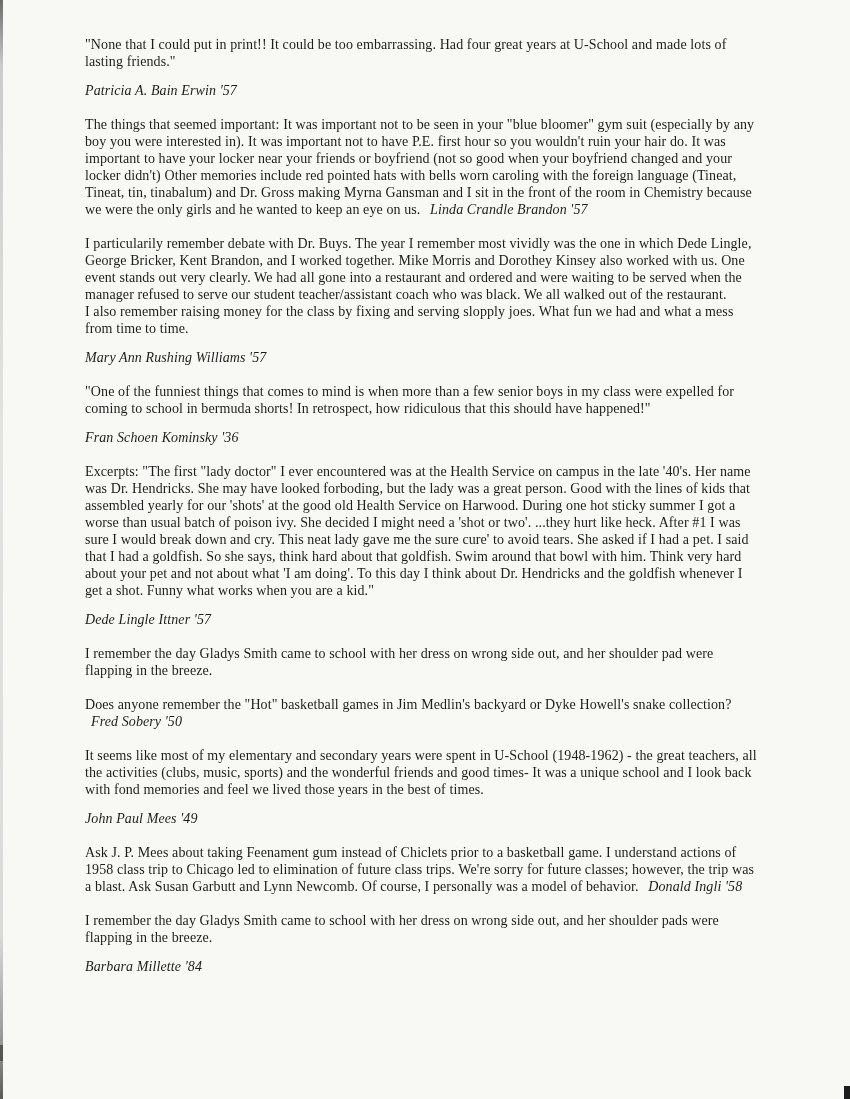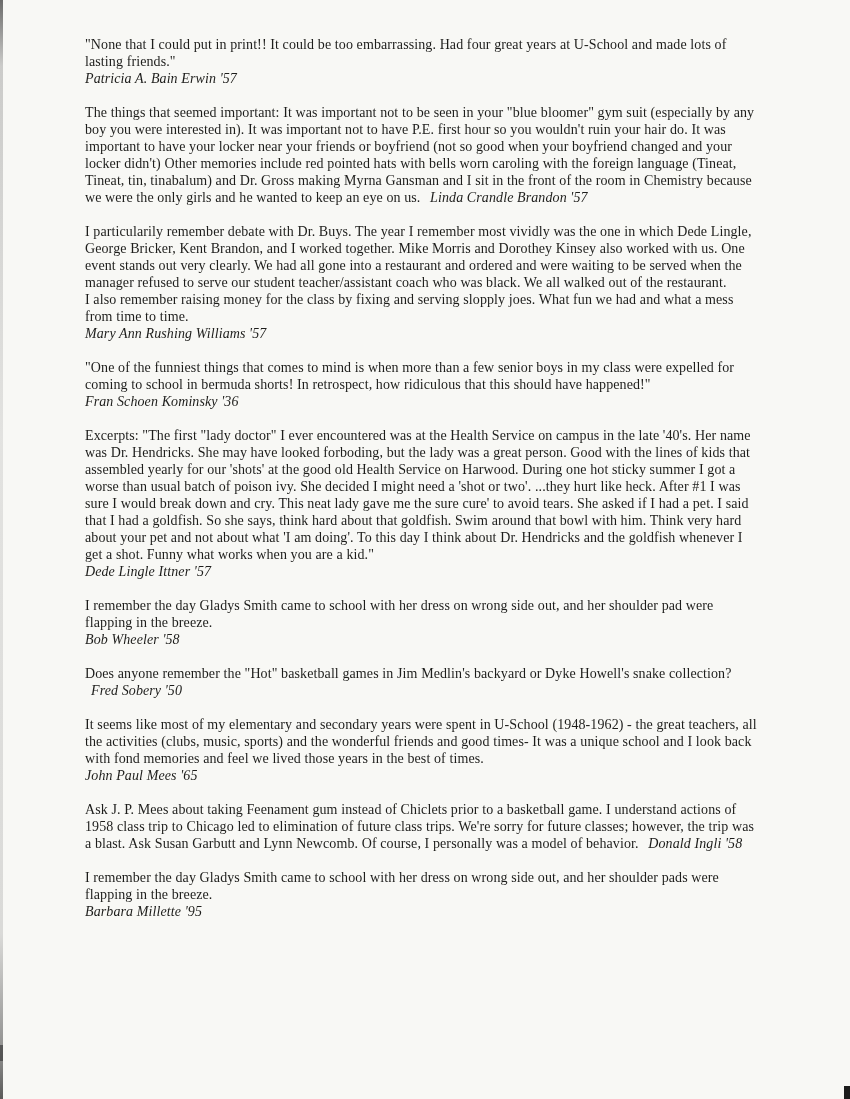--- a/index.html
+++ b/index.html
@@ -49,20 +49,21 @@
     font-size: 14px;
     line-height: 17px;
     letter-spacing: 0.1px;
     text-rendering: optimizeLegibility;
   }
   .para {
     margin: 0 0 17px 0;
   }
   .sig {
     font-style: italic;
+    margin-top: 12px;
   }
   .sig-block {
     display: block;
   }
   .sig-inline {
     padding-left: 6px;
   }
   .underline {
     text-align: center;
   }
@@ -81,24 +82,24 @@
     <p class="para"><span>"None that I could put in print!! It could be too embarrassing.  Had four great years at U-School and made lots of lasting friends."</span><span class="sig sig-block">Patricia A. Bain Erwin '57</span></p>
 
     <p class="para"><span>The things that seemed important:  It was important not to be seen in your "blue bloomer" gym suit (especially by any boy you were interested in).  It was important not to have P.E. first hour so you wouldn't ruin your hair do.   It was important to have your locker near your  friends or boyfriend (not so good when your boyfriend changed and your locker didn't)   Other memories include red pointed hats with bells worn caroling  with the foreign language (Tineat, Tineat, tin, tinabalum) and Dr. Gross making Myrna Gansman  and I sit in the front of the room in Chemistry because we were the only girls and he wanted to keep an eye on us.</span> <span class="sig sig-inline">Linda Crandle Brandon   '57</span></p>
 
     <p class="para"><span>I particularily remember debate with Dr. Buys.   The year I remember most vividly  was the one in which Dede Lingle, George Bricker, Kent Brandon, and I worked together.  Mike Morris and Dorothey Kinsey also worked with us.  One event stands out very clearly.  We had all gone into a restaurant and ordered and were waiting to be served when the manager refused to serve our student teacher/assistant coach who was black. We all walked out of the restaurant.</span><br><span>I also remember raising money for the class by fixing and serving slopply joes.  What fun we had and what a mess from time to time.</span><span class="sig sig-block">Mary Ann Rushing Williams   '57</span></p>
 
     <p class="para"><span>"One of the funniest things that comes to mind is when more than a few senior boys in my class were expelled for coming to school in bermuda shorts!  In retrospect, how ridiculous that this should have happened!"</span><span class="sig sig-block">Fran Schoen Kominsky '36</span></p>
 
     <p class="para"><span>Excerpts: "The first "lady doctor" I ever encountered was at the Health Service on campus in the late '40's.  Her name was Dr. Hendricks.  She may have looked forboding, but the lady was a great person.  Good with the lines of kids that assembled yearly for our 'shots' at the good old Health Service on Harwood.  During one hot sticky summer I got a worse than usual batch of poison ivy.  She decided I might need a 'shot or two'.  ...they hurt like heck.  After #1 I was sure I would break down and cry.  This neat lady gave me the  sure cure' to avoid tears.  She asked if I had a pet.  I said that I had a goldfish.  So she says, think hard about that goldfish.  Swim around that bowl with him.  Think very hard about your pet and not about what 'I am doing'.   To this day I think about Dr. Hendricks and the goldfish whenever I get a shot.  Funny what works when you are a kid."</span><span class="sig sig-block">Dede Lingle Ittner '57</span></p>
 
-    <p class="para"><span>I remember the day Gladys Smith came to school with her dress on wrong side out, and her shoulder pad were flapping in the breeze.</span><span class="sig sig-block">Bob Wheeler  '58</span></p>
+    <p class="para"><span>I remember the day Gladys Smith came to school with her dress on wrong side out, and her shoulder pad were flapping in the breeze.</span></p>
 
     <p class="para"><span>Does anyone remember the "</span><span class="underline">Hot</span><span>" basketball games in Jim Medlin's backyard or Dyke Howell's snake collection?</span> <span class="sig sig-inline">Fred Sobery '50</span></p>
 
-    <p class="para"><span>It seems like most of my elementary and secondary years were spent in U-School (1948-1962) - the great teachers, all the activities (clubs, music, sports) and the wonderful friends and good times- It was a unique school and I look back with fond memories and feel we lived those years in the best of times.</span><span class="sig sig-block">John Paul Mees '65</span></p>
+    <p class="para"><span>It seems like most of my elementary and secondary years were spent in U-School (1948-1962) - the great teachers, all the activities (clubs, music, sports) and the wonderful friends and good times- It was a unique school and I look back with fond memories and feel we lived those years in the best of times.</span><span class="sig sig-block">John Paul Mees '49</span></p>
 
     <p class="para"><span>Ask J. P. Mees about taking Feenament gum instead of Chiclets prior to a basketball game.  I understand actions of 1958 class trip to Chicago led to elimination of future class trips.  We're sorry for future classes; however,  the trip was a blast.  Ask Susan Garbutt and Lynn Newcomb.  Of course, I personally was a model of behavior.</span> <span class="sig sig-inline">Donald Ingli   '58</span></p>
 
-    <p class="para"><span>I remember the day Gladys Smith came to school with her dress on wrong side out, and her shoulder pads were flapping in the breeze.</span><span class="sig sig-block">Barbara Millette '95</span></p>
+    <p class="para"><span>I remember the day Gladys Smith came to school with her dress on wrong side out, and her shoulder pads were flapping in the breeze.</span><span class="sig sig-block">Barbara Millette '84</span></p>
 
   </div>
 </div>
 
 </body></html>

